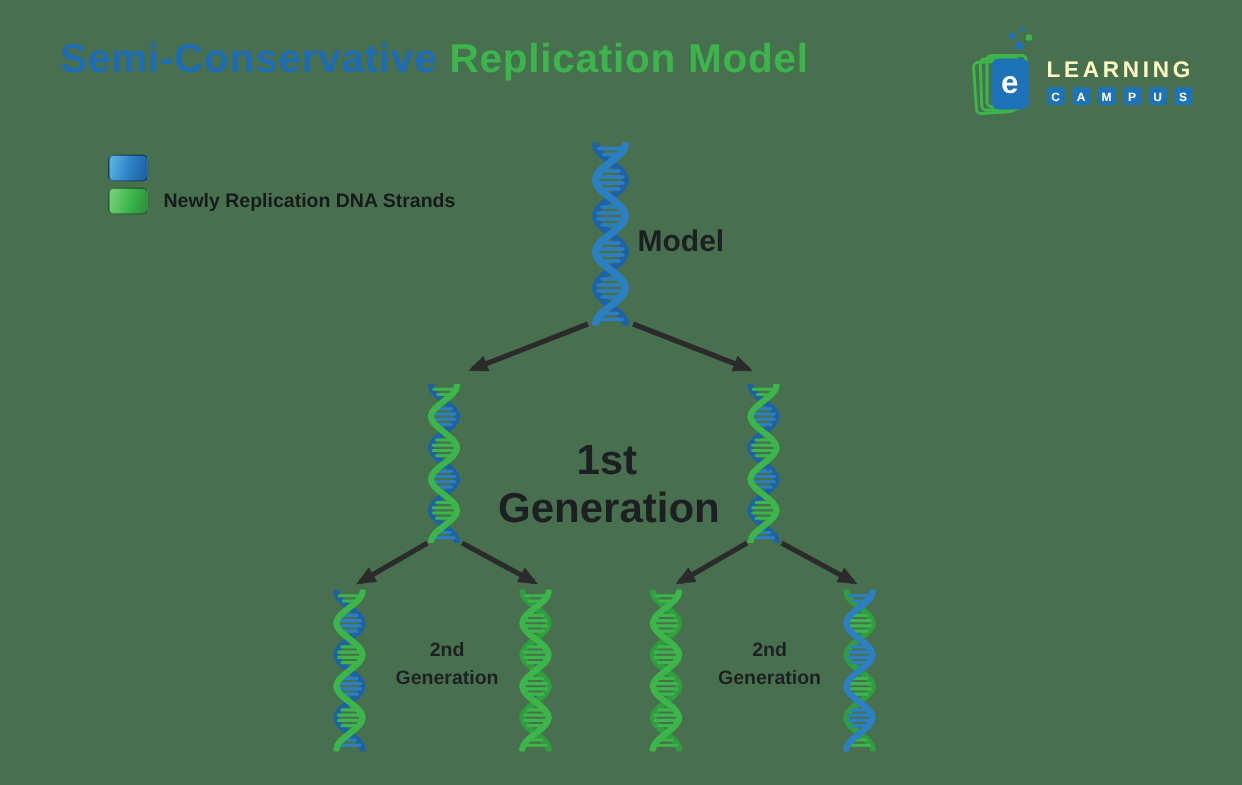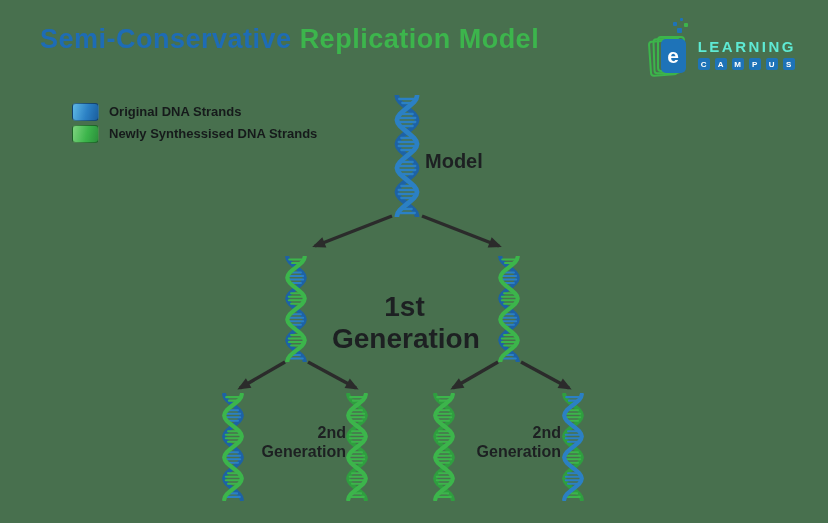--- a/index.html
+++ b/index.html
@@ -18,37 +18,37 @@
   .page.p1{left:0;top:10px;transform:rotate(-4deg);}
   .page.p2{left:4px;top:8px;transform:rotate(-2deg);}
   .page.p3{left:8px;top:6px;}
   .cover{position:absolute;left:12px;top:9px;width:25px;height:34px;background:#1e73b8;border-radius:5px;display:flex;align-items:center;justify-content:center;color:#fff;font-size:21px;font-weight:700;}
   .dot{position:absolute;border-radius:1px;}
   .d1{width:5px;height:5px;background:#1e73b8;left:28px;top:-2px;}
   .d2{width:4px;height:4px;background:#3cb54b;left:35px;top:-7px;}
   .d3{width:4px;height:4px;background:#1e73b8;left:24px;top:-8px;}
   .d4{width:3px;height:3px;background:#1e73b8;left:31px;top:-12px;}
   .logo-text{display:flex;flex-direction:column;gap:3px;}
-  .logo-learning{color:#5eead4;font-size:15px;font-weight:800;letter-spacing:2.5px;}
+  .logo-learning{color:#fef9c3;font-size:15px;font-weight:800;letter-spacing:2.5px;}
   .logo-campus{display:flex;justify-content:space-between;width:97px;}
   .campus-tile{width:12px;height:12px;background:#1e73b8;border-radius:2px;color:#fff;font-size:8px;font-weight:700;display:flex;align-items:center;justify-content:center;}
 
   
   .legend{position:absolute;left:72px;top:102px;display:flex;flex-direction:column;gap:3px;}
   .legend-row{display:flex;align-items:center;height:19px;}
   .swatch{width:27px;height:18px;border-radius:4px;border:1px solid rgba(0,0,0,.35);box-sizing:border-box;}
   .swatch.blue{background:linear-gradient(105deg,#5fb9e6 0%,#2b80c4 55%,#1b5e9e 100%);}
   .swatch.green{background:linear-gradient(105deg,#7ed47f 0%,#3cb54b 55%,#2b8f3b 100%);}
   .legend-label{margin-left:10px;font-size:13px;font-weight:700;color:#161a1b;}
 
   
   .dlabel{position:absolute;color:#1d2022;font-weight:800;text-align:center;}
   .lbl-parent{left:425px;top:150px;font-size:20px;text-align:left;}
   .lbl-gen1{left:332px;top:291px;width:145px;font-size:28px;}
-  .lbl-gen2{width:96px;font-size:16px;line-height:19px;text-align:right;}
+  .lbl-gen2{width:96px;font-size:13px;line-height:19px;}
   .lbl-gen2.a{left:250px;top:423px;}
   .lbl-gen2.b{left:465px;top:423px;}
 
   
   .helix{position:absolute;}
   .hx-parent{left:391px;top:95px;width:32px;height:122px;}
   .hx-g1l{left:282px;top:256px;width:28px;height:106px;}
   .hx-g1r{left:495px;top:256px;width:28px;height:106px;}
   .hx-g2a{left:219px;top:393px;width:28px;height:108px;}
   .hx-g2b{left:343px;top:393px;width:28px;height:108px;}
@@ -89,25 +89,24 @@
         <span class="campus-tile">P</span>
         <span class="campus-tile">U</span>
         <span class="campus-tile">S</span>
       </div>
     </div>
   </div>
 
   <div class="legend">
     <div class="legend-row">
       <div class="swatch blue"></div>
-      <div class="legend-label">Original DNA Strands</div>
     </div>
     <div class="legend-row">
       <div class="swatch green"></div>
-      <div class="legend-label">Newly Synthessised DNA Strands</div>
+      <div class="legend-label">Newly Replication DNA Strands</div>
     </div>
   </div>
 
   <svg class="arrow-layer" viewBox="0 0 828 523" xmlns="http://www.w3.org/2000/svg">
     <defs>
       <marker id="ah" markerUnits="userSpaceOnUse" markerWidth="15" markerHeight="13" refX="11" refY="6.5" orient="auto">
         <path d="M1,1 L14,6.5 L1,12 z" fill="#2b2b2b"></path>
       </marker>
     </defs>
     <g stroke="#2b2b2b" stroke-width="3.4">

